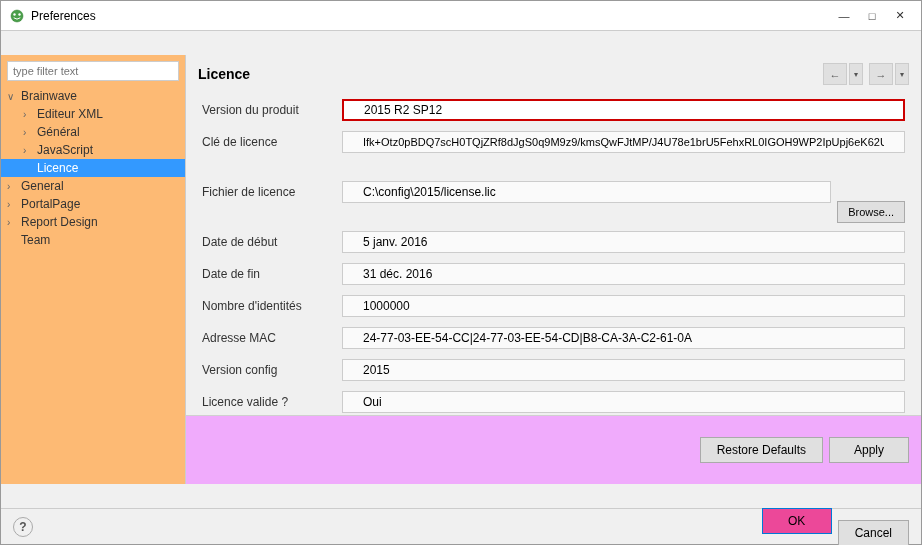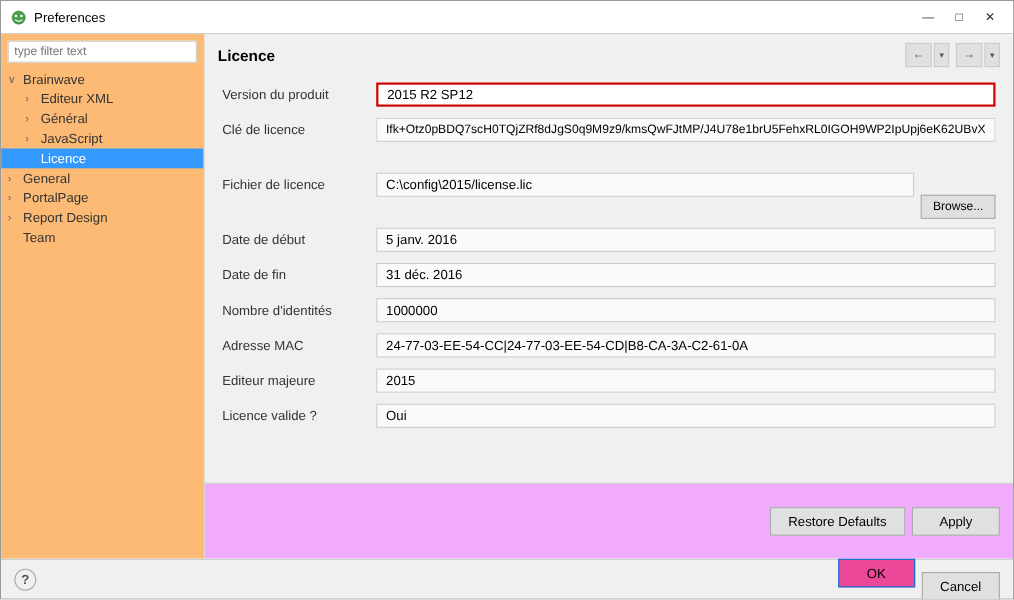--- a/index.html
+++ b/index.html
@@ -15,20 +15,21 @@
       overflow: hidden;
     }
 
     .window {
       width: 922px;
       height: 545px;
       background: #f0f0f0;
       border: 1px solid #999;
       display: flex;
       flex-direction: column;
+      gap: 24px;
     }
 
     .title-bar {
       background: #ffffff;
       border-bottom: 1px solid #ccc;
       display: flex;
       align-items: center;
       padding: 4px 8px;
       height: 30px;
     }
@@ -205,21 +206,21 @@
 
     .form-field {
       flex: 1;
       display: flex;
       align-items: center;
       gap: 6px;
     }
 
     .form-input {
       flex: 1;
-      padding: 2px 8px;
+      padding: 2px 20px;
       border: 1px solid #ccc;
       font-size: 12px;
       background: white;
       height: 22px;
       outline: none;
       font-family: inherit;
     }
 
     .form-input.highlighted {
       border: 2px solid #cc0000;
@@ -443,21 +444,21 @@
         </div>
 
         <div class="form-row">
           <span class="form-label">Adresse MAC</span>
           <div class="form-field">
             <input class="form-input readonly" type="text" value="24-77-03-EE-54-CC|24-77-03-EE-54-CD|B8-CA-3A-C2-61-0A" readonly="" style="">
           </div>
         </div>
 
         <div class="form-row">
-          <span class="form-label">Editeur majeure</span>
+          <span class="form-label">Version config</span>
           <div class="form-field">
             <input class="form-input readonly" type="text" value="2015" readonly="" style="">
           </div>
         </div>
 
         <div class="form-row">
           <span class="form-label">Licence valide ?</span>
           <div class="form-field">
             <input class="form-input readonly" type="text" value="Oui" readonly="" style="">
           </div>

